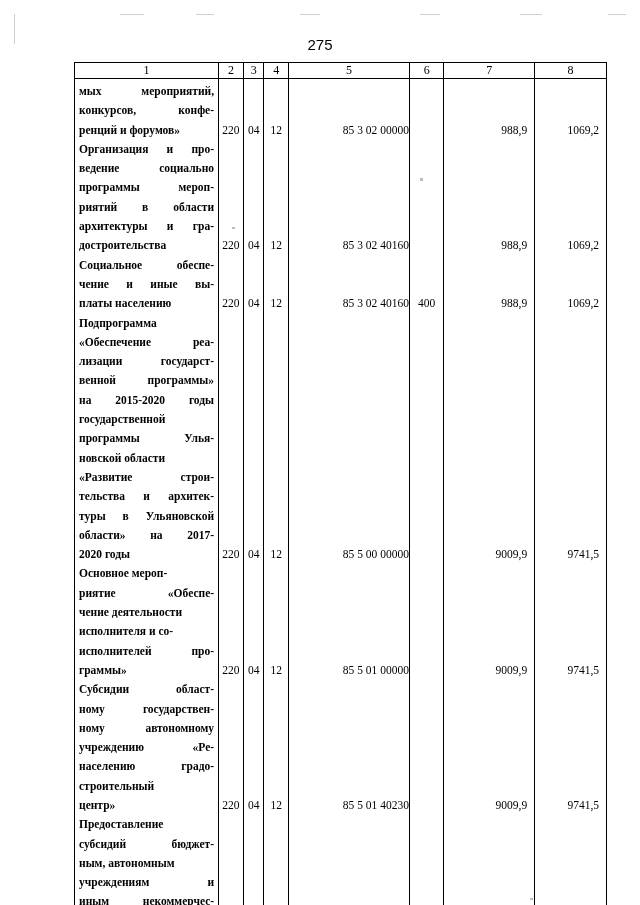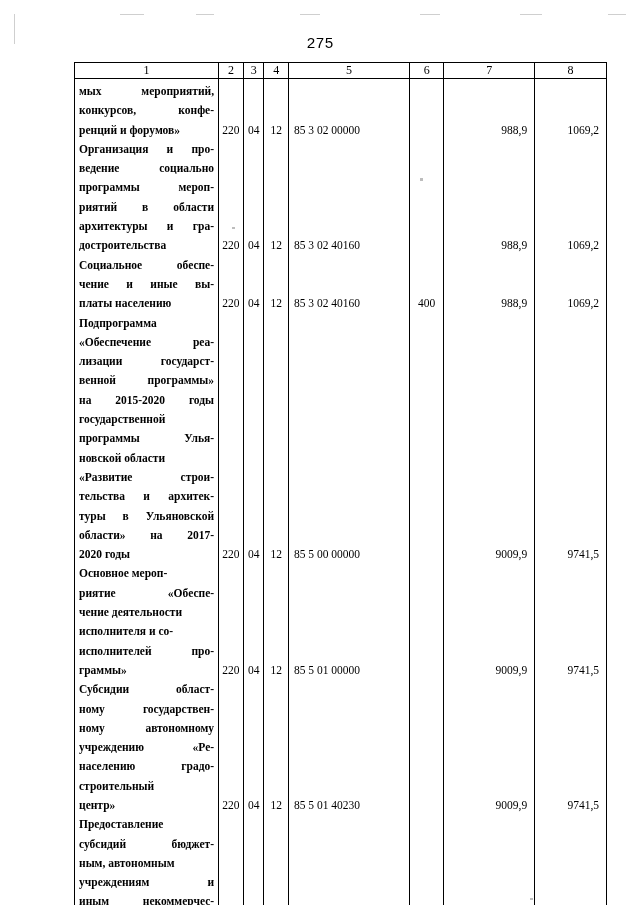--- a/index.html
+++ b/index.html
@@ -20,21 +20,21 @@
     width: 640px;
     height: 905px;
   }
   .page-number {
     position: absolute;
     top: 36px;
     left: 0;
     width: 640px;
     text-align: center;
     font-size: 15px;
-    font-family: Liberation Mono, monospace;
+    font-family: Liberation Sans, sans-serif;
   }
   .scan-speck {
     position: absolute;
     background: #bdbdbd;
   }
   table.budget {
     position: absolute;
     top: 62px;
     left: 74px;
     width: 533px;
@@ -83,21 +83,21 @@
     text-align-last: justify;
     white-space: normal;
     font-weight: bold;
   }
   .c1 .ln.nojust {
     text-align: center;
     text-align-last: left;
   }
   .cnum .ln { text-align: center; }
   .cright .ln { text-align: right; padding-right: 7px; }
-  .c5 .ln { text-align: left; padding-left: 5px; }
+  .c5 .ln { text-align: right; padding-left: 5px; }
   .blank { visibility: hidden; }
   
   .dot1 { left: 420px; top: 178px; width: 3px; height: 3px; }
   .dot2 { left: 232px; top: 227px; width: 3px; height: 2px; }
   .dot3 { left: 530px; top: 898px; width: 3px; height: 2px; }
   .edge-mark {
     position: absolute;
     background: #cfcfcf;
   }
   .em1 { left: 14px; top: 14px; width: 1px; height: 30px; }

